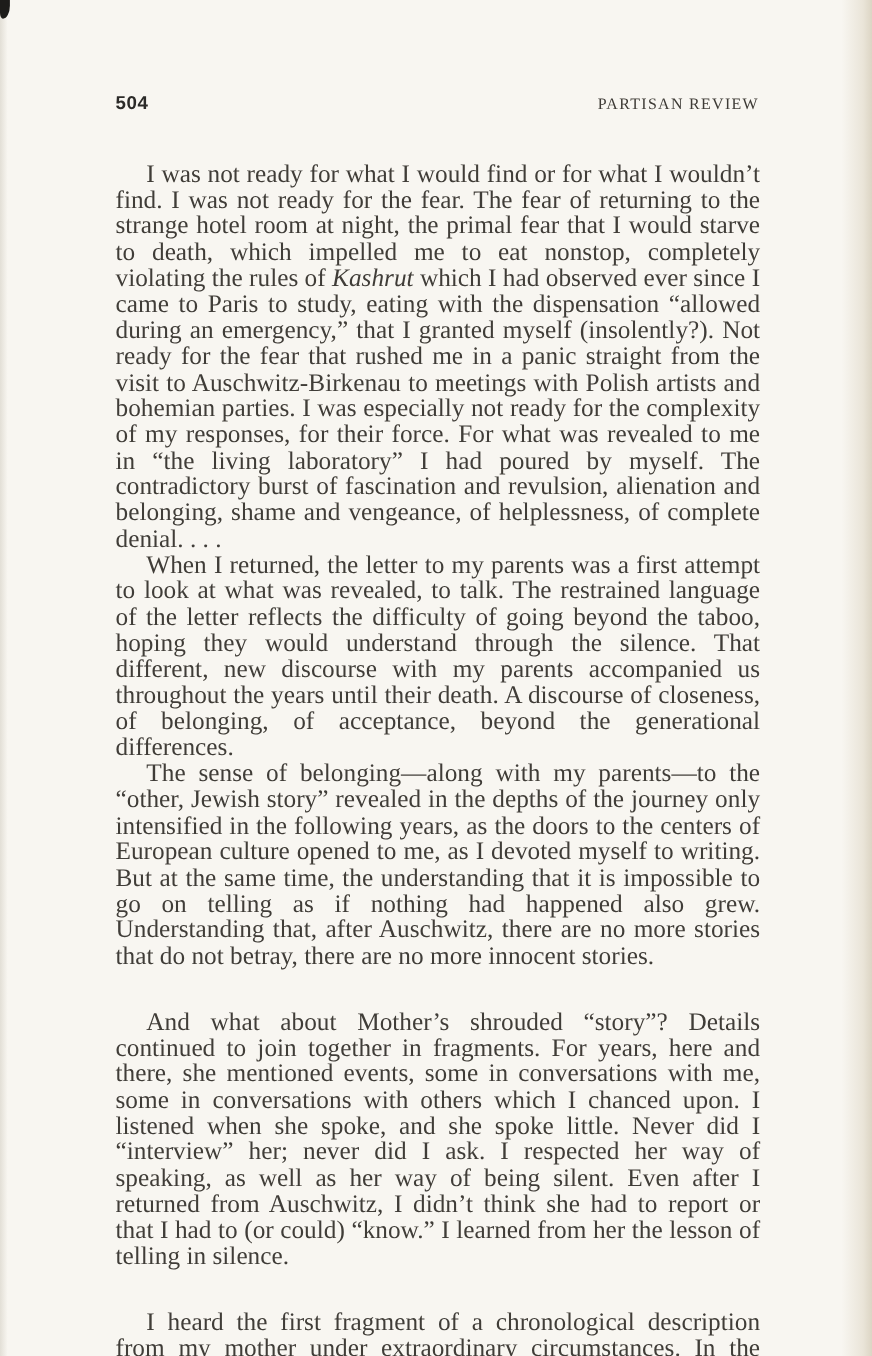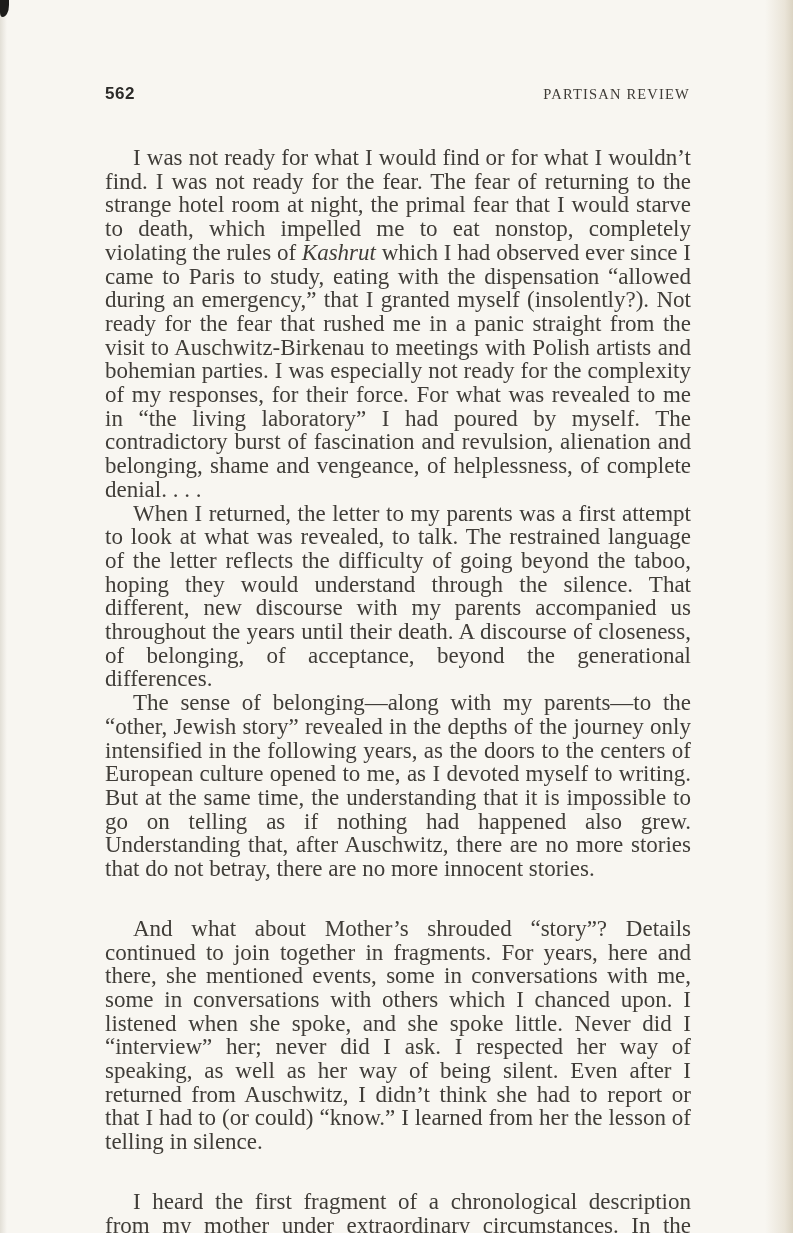--- a/index.html
+++ b/index.html
@@ -87,21 +87,21 @@
 </style>
 </head>
 <body style="background: rgb(248, 246, 241);">
 
 <div class="page">
   <div class="edge-left"></div>
   <div class="edge-right"></div>
   <div class="corner-mark"></div>
 
   <header class="running-head">
-    <span class="page-num">562</span>
+    <span class="page-num">504</span>
     <span class="journal-title">PARTISAN REVIEW</span>
   </header>
 
   <main class="body-text" style="color: rgb(64, 61, 56);">
       <p><span>I was not ready for what I would find or for what I wouldn’t find. I was not ready for the fear. The fear of returning to the strange hotel room at night, the primal fear that I would starve to death, which impelled me to eat nonstop, completely violating the rules of </span><span class="italic">Kashrut</span><span> which I had observed ever since I came to Paris to study, eating with the dispensation “allowed during an emergency,” that I granted myself (insolently?). Not ready for the fear that rushed me in a panic straight from the visit to Auschwitz-Birkenau to meetings with Polish artists and bohemian parties. I was especially not ready for the complexity of my responses, for their force. For what was revealed to me in “the living laboratory” I had poured by myself. The contradictory burst of fascination and revulsion, alienation and belonging, shame and vengeance, of helplessness, of complete denial. . . .</span></p>
       <p><span>When I returned, the letter to my parents was a first attempt to look at what was revealed, to talk. The restrained language of the letter reflects the difficulty of going beyond the taboo, hoping they would understand through the silence. That different, new discourse with my parents accompanied us throughout the years until their death. A discourse of closeness, of belonging, of acceptance, beyond the generational differences.</span></p>
       <p><span>The sense of belonging—along with my parents—to the “other, Jewish story” revealed in the depths of the journey only intensified in the following years, as the doors to the centers of European culture opened to me, as I devoted myself to writing. But at the same time, the understanding that it is impossible to go on telling as if nothing had happened also grew. Understanding that, after Auschwitz, there are no more stories that do not betray, there are no more innocent stories.</span></p>
       <p class="spaced"><span>And what about Mother’s shrouded “story”? Details continued to join together in fragments. For years, here and there, she mentioned events, some in conversations with me, some in conversations with others which I chanced upon. I listened when she spoke, and she spoke little. Never did I “interview” her; never did I ask. I respected her way of speaking, as well as her way of being silent. Even after I returned from Auschwitz, I didn’t think she had to report or that I had to (or could) “know.” I learned from her the lesson of telling in silence.</span></p>
       <p class="spaced"><span>I heard the first fragment of a chronological description from my mother under extraordinary circumstances. In the autumn of 1977, she was summoned to give testimony in a German court in Hanover. I accompanied my parents to the trial, sitting with Father in the gallery and seeing Mother, with her special erect posture, surrounded by the black robes of the attorneys. In her fluent German, she described the Plaszów camp,</span></p>
     </main>

